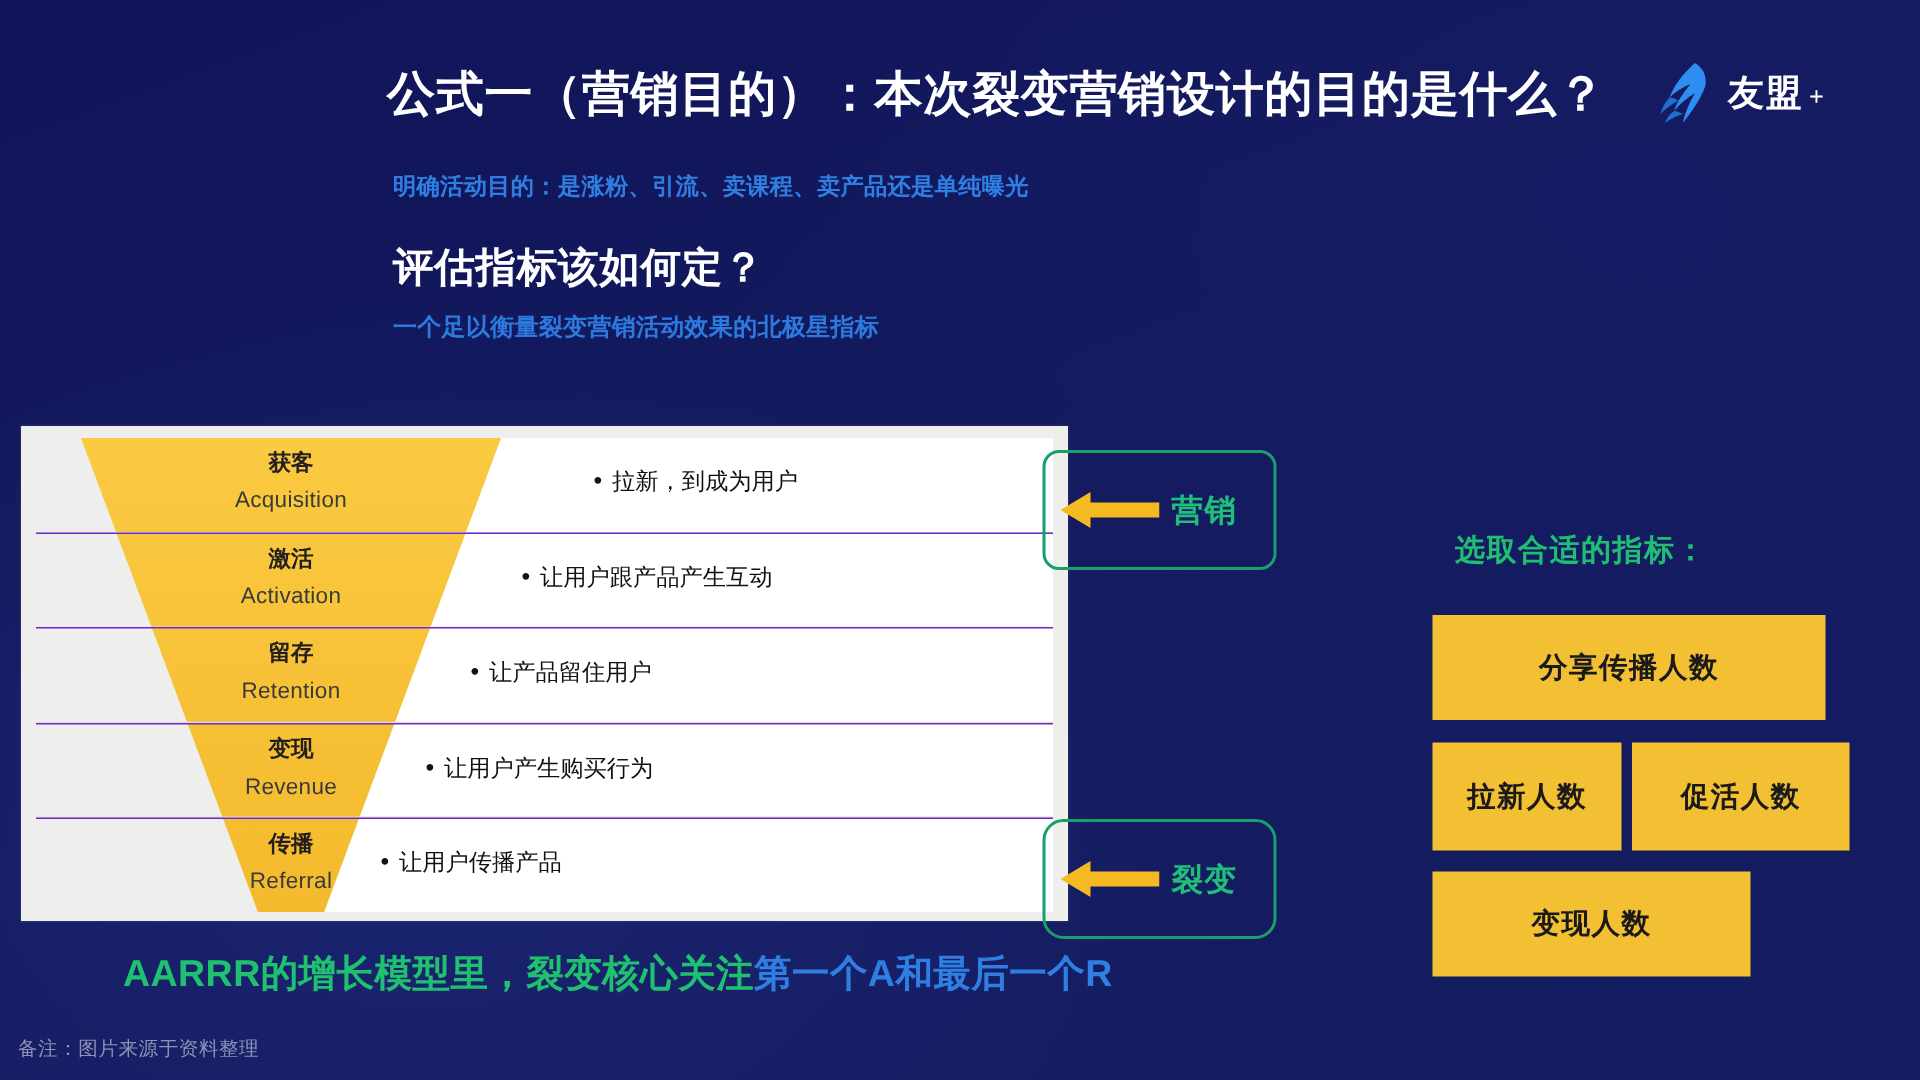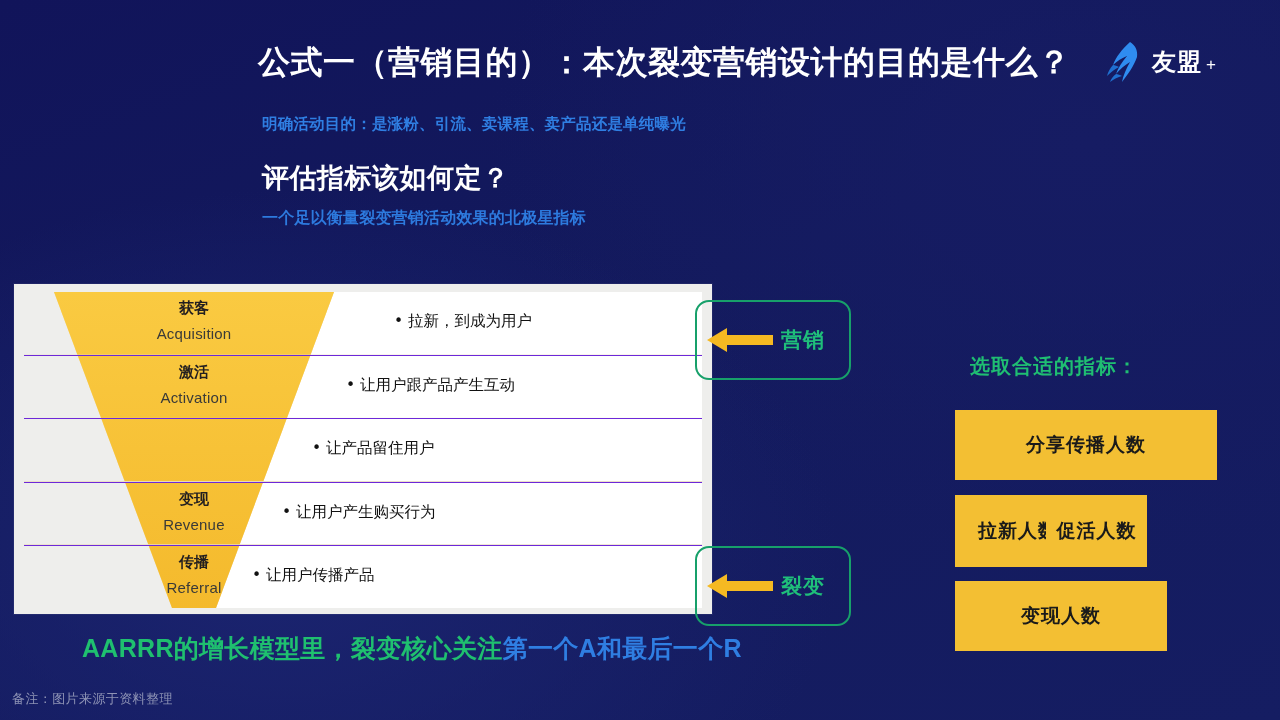--- a/index.html
+++ b/index.html
@@ -92,21 +92,21 @@
   }
   .callout .arrow{
     position:absolute;left:10px;top:50%;transform:translateY(-50%);
     width:66px;height:28px;
   }
   .callout .ctext{
     position:absolute;left:84px;top:50%;transform:translateY(-50%);
     font-size:21px;font-weight:bold;color:#1fbf7a;letter-spacing:1px;
     white-space:nowrap;
   }
-  #callout-marketing{left:695px;top:300px;width:152px;height:76px;}
+  #callout-marketing{left:695px;top:300px;width:152px;height:76px;border-radius:11px;}
   #callout-fission{left:695px;top:546px;width:152px;height:76px;}
 
   
   .caption{
     position:absolute;left:82px;top:632px;white-space:nowrap;
     font-size:25px;font-weight:bold;letter-spacing:.3px;
   }
   .caption .g{color:#1fc06f;}
   .caption .b{color:#2f7ee2;}
 
@@ -117,21 +117,21 @@
     white-space:nowrap;
   }
   .ybox{
     position:absolute;background:#f3bf33;color:#1a1a1a;
     display:flex;align-items:center;justify-content:center;
     font-size:19px;font-weight:bold;letter-spacing:1px;
     font-family:"DejaVu Sans","Liberation Sans",sans-serif;
   }
   #metric-0{left:955px;top:410px;width:262px;height:70px;}
   #metric-1{left:955px;top:495px;width:126px;height:72px;}
-  #metric-2{left:1046px;top:495px;width:101px;height:72px;}
+  #metric-2{left:1088px;top:495px;width:145px;height:72px;}
   #metric-3{left:955px;top:581px;width:212px;height:70px;}
 
   
   .footnote{
     position:absolute;left:12px;top:690px;
     font-size:13px;color:#8e93b5;letter-spacing:.4px;white-space:nowrap;
   }
 </style>
 </head>
 <body>
@@ -190,20 +190,24 @@
 
         <div class="frow">
           <div class="stage-zh-wrap" style="left:20px;">
             <div class="stage-zh">激活</div>
             <div class="stage-en">Activation</div>
           </div>
           <div class="desc" style="left:322px;">• 让用户跟产品产生互动</div>
         </div>
 
         <div class="frow">
+          <div class="stage-zh-wrap" style="left:20px;">
+            <div class="stage-zh">留存</div>
+            <div class="stage-en">Retention</div>
+          </div>
           <div class="desc" style="left:288px;">• 让产品留住用户</div>
         </div>
 
         <div class="frow">
           <div class="stage-zh-wrap" style="left:20px;">
             <div class="stage-zh">变现</div>
             <div class="stage-en">Revenue</div>
           </div>
           <div class="desc" style="left:258px;text-align:center;">• 让用户产生购买行为</div>
         </div>

